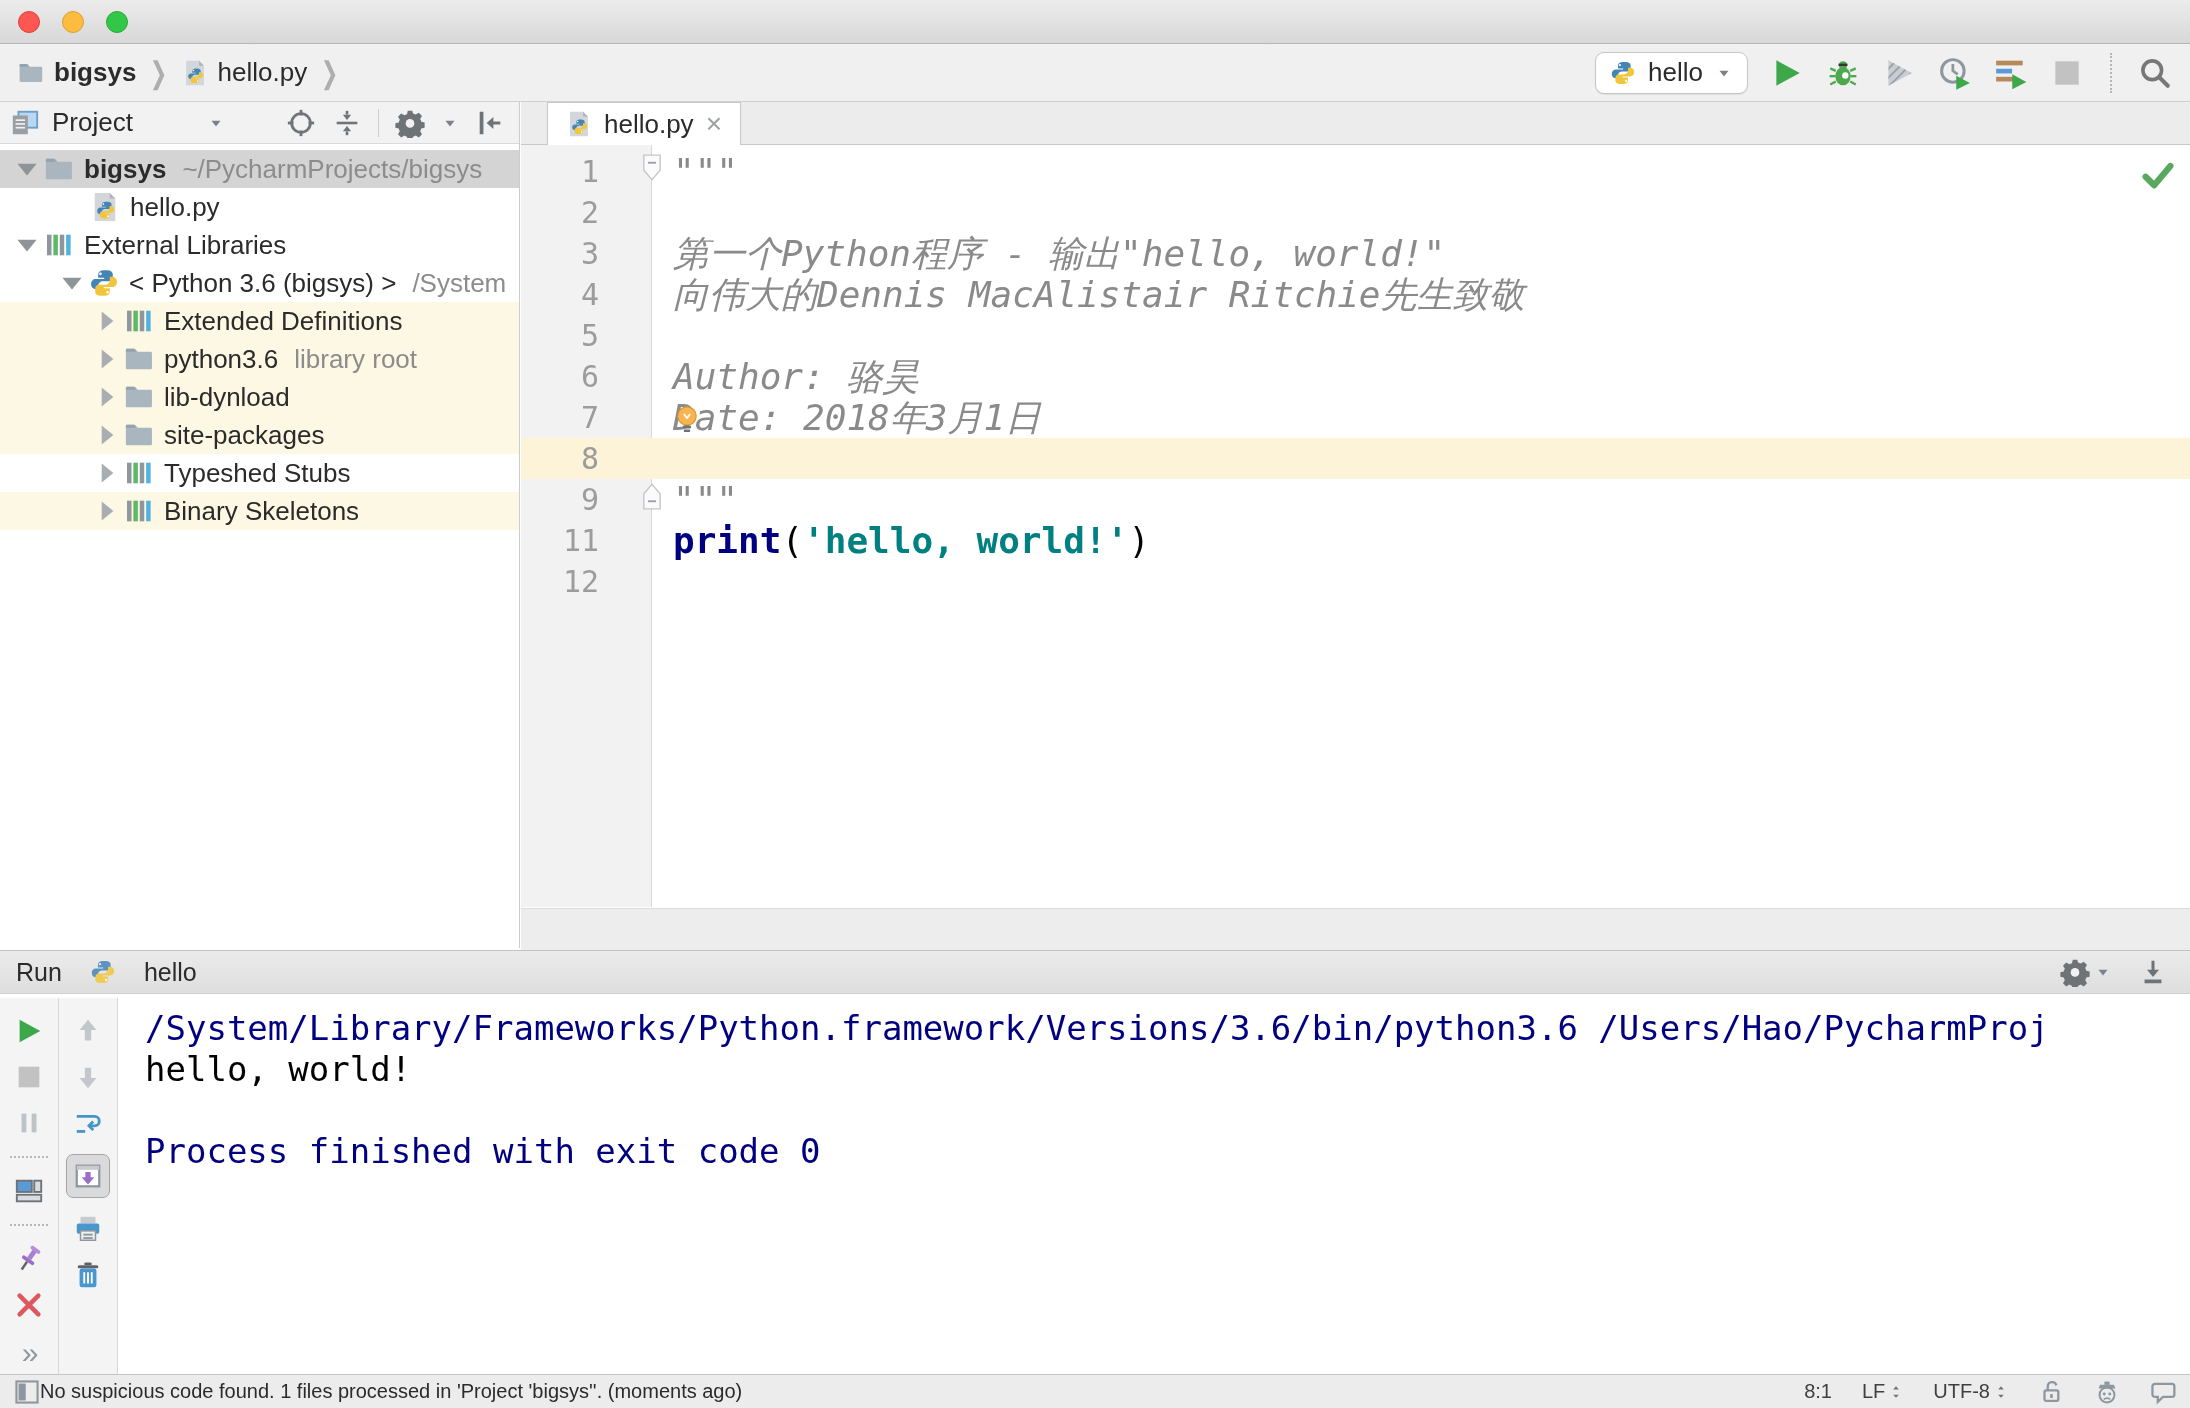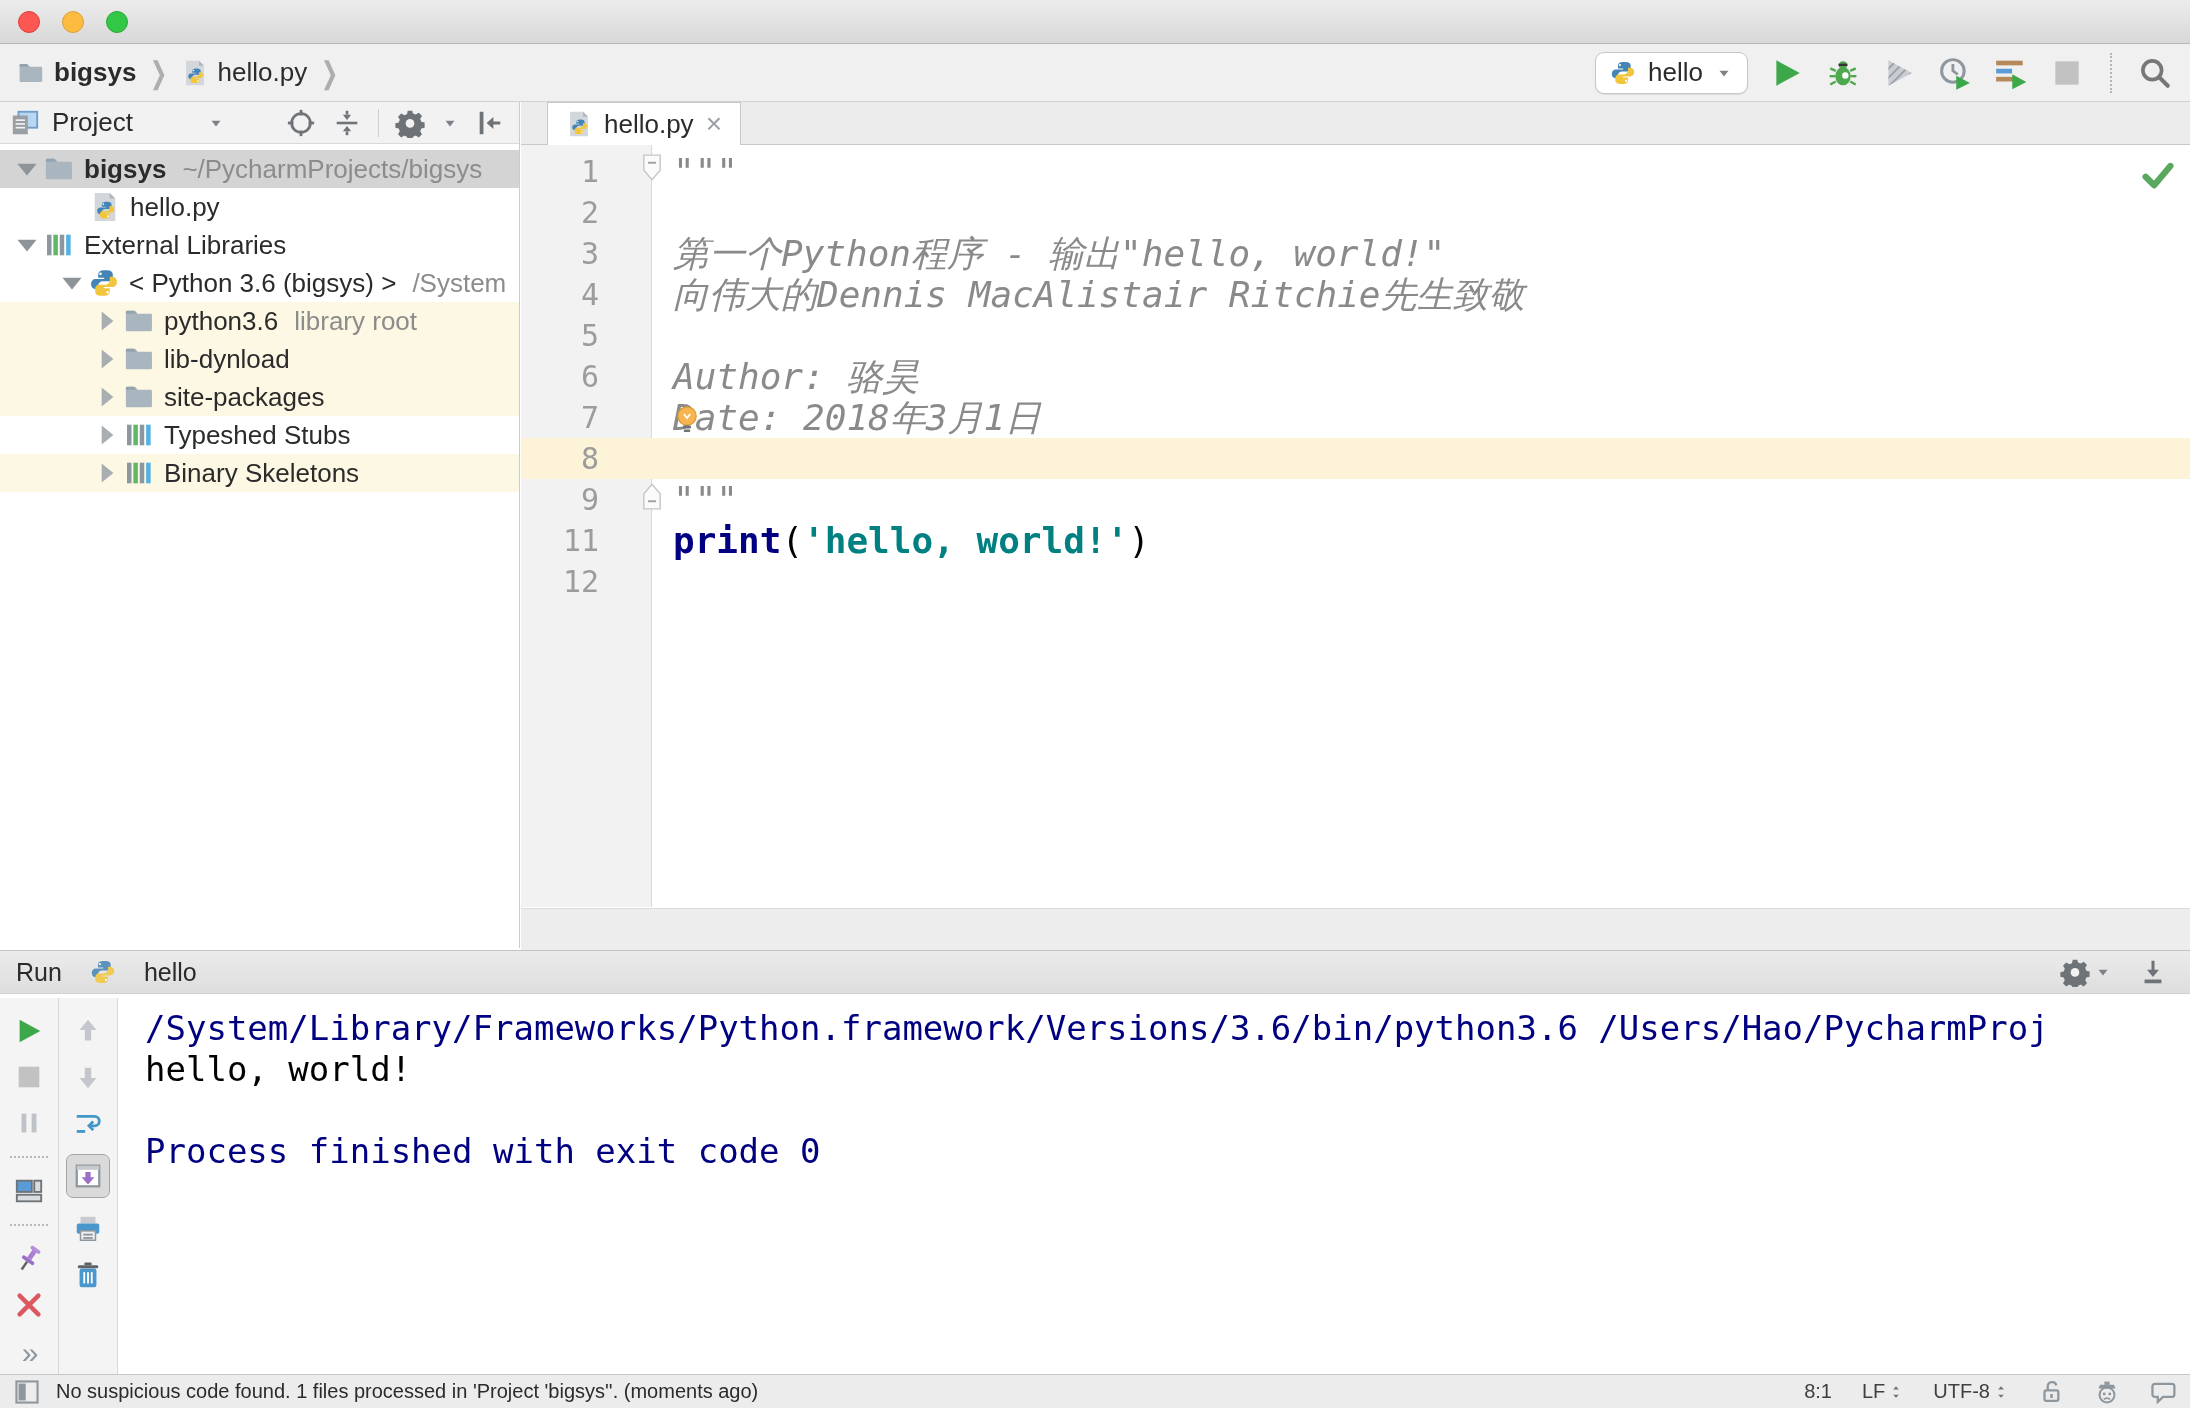--- a/index.html
+++ b/index.html
@@ -75,21 +75,21 @@
   .dotsep-h{width:38px;border-top:2px dotted #b7b7b7;margin:2px 0;}
   .more-chev{color:#8e979e;font-size:30px;letter-spacing:-2px;}
   .selected-btn{width:44px;height:44px;border:1px solid #a6a6a6;border-radius:7px;background:#dadada;display:flex;align-items:center;justify-content:center;}
   .console{position:absolute;left:119px;top:0;right:0;bottom:0;background:#fff;overflow:hidden;padding:10px 0 12px 26px;}
   .cline{height:41px;line-height:41px;font-family:"DejaVu Sans Mono",monospace;font-size:34px;white-space:pre;overflow:hidden;}
   .c-system{color:#000080;}
   .c-stdout{color:#000;}
 
   
   .statusbar{position:absolute;left:0;right:0;bottom:0;height:34px;background:#ececec;border-top:1px solid #c6c6c6;display:flex;align-items:center;padding:0 14px;font-size:20px;color:#2b2b2b;}
-  .sb-left{display:flex;align-items:center;gap:16px;}
+  .sb-left{display:flex;align-items:center;}
   .sb-right{margin-left:auto;display:flex;align-items:center;gap:30px;color:#3f3f3f;}
   .sb-item{display:flex;align-items:center;gap:4px;}
   .i-ud{width:14px;height:16px;}
 </style>
 </head>
 <body>
 
 <div class="titlebar">
   <div class="traffic">
     <span class="tl tl-red"></span>
@@ -320,20 +320,36 @@
         <span class="ticon i">
           <svg viewBox="0 0 16 16" xmlns="http://www.w3.org/2000/svg">
             <path fill="#4585b5" d="M7.9 1.2c-1.9 0-3 .9-3 2.2v1.8h3.2v.7H3.6c-1.4 0-2.5 1.1-2.5 2.7s1.1 2.7 2.5 2.7h1.3V9.5c0-1.4 1.2-2.4 2.6-2.4h3.2c1.1 0 2-.9 2-2V3.4c0-1.3-1.1-2.2-3-2.2H7.9z"></path>
             <circle cx="6.1" cy="3.1" r=".7" fill="#fff"></circle>
             <path fill="#f2c63c" d="M8.1 14.8c1.9 0 3-.9 3-2.2v-1.8H7.9v-.7h4.5c1.4 0 2.5-1.1 2.5-2.7S13.8 4.7 12.4 4.7h-1.3v1.8c0 1.4-1.2 2.4-2.6 2.4H5.3c-1.1 0-2 .9-2 2v1.7c0 1.3 1.1 2.2 3 2.2h1.8z"></path>
             <circle cx="9.9" cy="12.9" r=".7" fill="#fff"></circle>
           </svg>
         </span>
         <span class="label">&lt; Python 3.6 (bigsys) &gt;</span>
         <span class="hint">/System</span>
+      </div>
+      <div class="tree-row row-highlight" style="padding-left: 90px;">
+        <span class="chev i">
+          <svg viewBox="0 0 16 16" xmlns="http://www.w3.org/2000/svg">
+            <path d="M5.5 3.5v9L11 8z" fill="#a9aeb3"></path>
+          </svg>
+        </span>
+        <span class="ticon i">
+          <svg viewBox="0 0 16 16" xmlns="http://www.w3.org/2000/svg">
+            <rect x="1.6" y="2.5" width="2.4" height="11" fill="#8e979e"></rect>
+            <rect x="5" y="2.5" width="2.4" height="11" fill="#5fb865"></rect>
+            <rect x="8.4" y="2.5" width="2.4" height="11" fill="#8e979e"></rect>
+            <rect x="11.8" y="2.5" width="2.4" height="11" fill="#54b2e3"></rect>
+          </svg>
+        </span>
+        <span class="label">Extended Definitions</span>
       </div>
       <div class="tree-row row-highlight" style="padding-left: 90px;">
         <span class="chev i">
           <svg viewBox="0 0 16 16" xmlns="http://www.w3.org/2000/svg">
             <path d="M5.5 3.5v9L11 8z" fill="#a9aeb3"></path>
           </svg>
         </span>
         <span class="ticon i">
           <svg viewBox="0 0 16 16" xmlns="http://www.w3.org/2000/svg">
             <path d="M1 3.2c0-.4.3-.7.7-.7h4.2l1.4 1.6h6.9c.4 0 .7.3.7.7v8c0 .4-.3.7-.7.7H1.7c-.4 0-.7-.3-.7-.7V3.2z" fill="#a9b6bf"></path>

